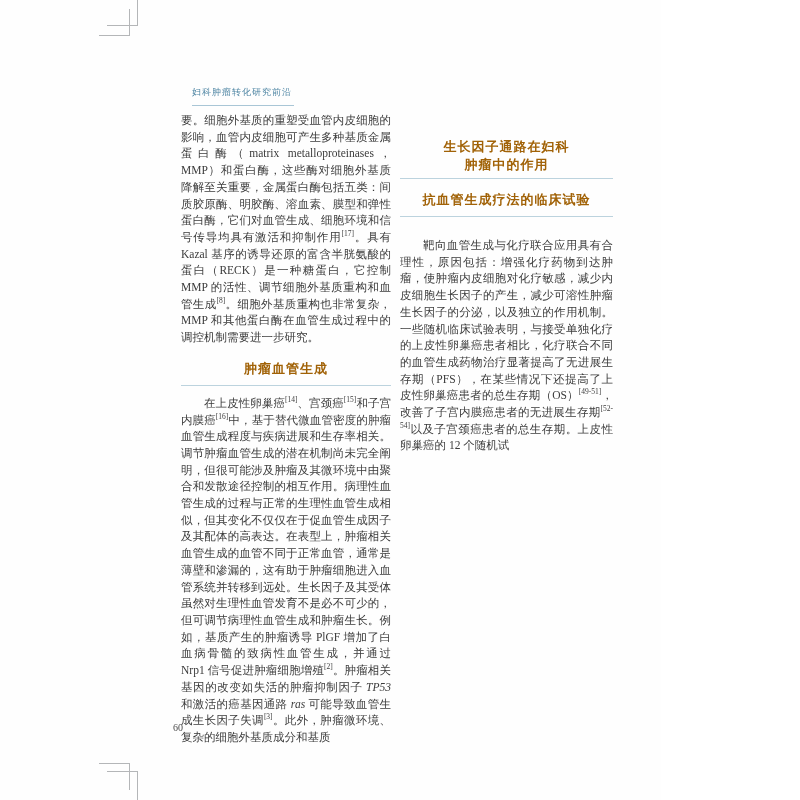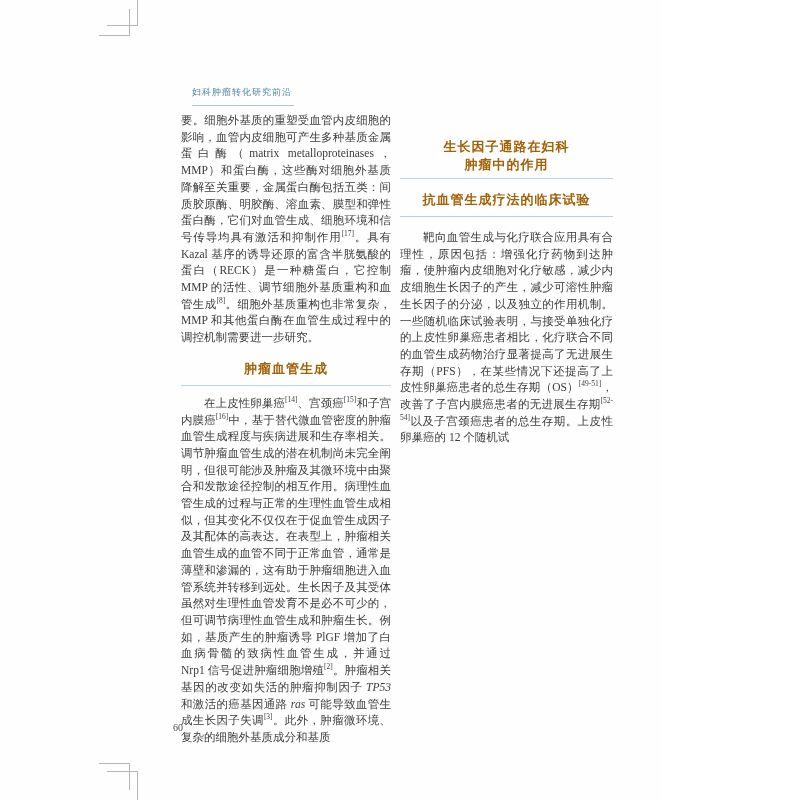--- a/index.html
+++ b/index.html
@@ -15,21 +15,21 @@
   .col{position:absolute;top:112px;font-size:11.5px;line-height:16.7px;color:#3b3b3b;
        text-align:justify;}
   .col-left{left:181px;width:210px;}
   .col-right{left:400px;width:213px;}
   .para{margin:0;overflow-wrap:break-word;}
   .indent{text-indent:2em;}
   .heading{font-size:13px;font-weight:bold;color:#a16207;text-align:center;
         line-height:18px;letter-spacing:1px;margin:14px 0 9px 0;padding-bottom:7px;
         border-bottom:1px solid #bcd3de;}
   .h-growth{margin-top:26px;margin-bottom:12px;padding-bottom:4px;white-space:pre-line;}
-  .h-trials{margin-top:11px;margin-bottom:12px;}
+  .h-trials{margin-top:11px;margin-bottom:20px;}
   sup{font-size:7.5px;line-height:0;}
   i{font-style:italic;}
   .pagenum{position:absolute;left:173px;top:722px;font-size:10px;color:#4a4a4a;}
 </style>
 </head>
 <body>
 
 <div class="page">
 
   <div>

